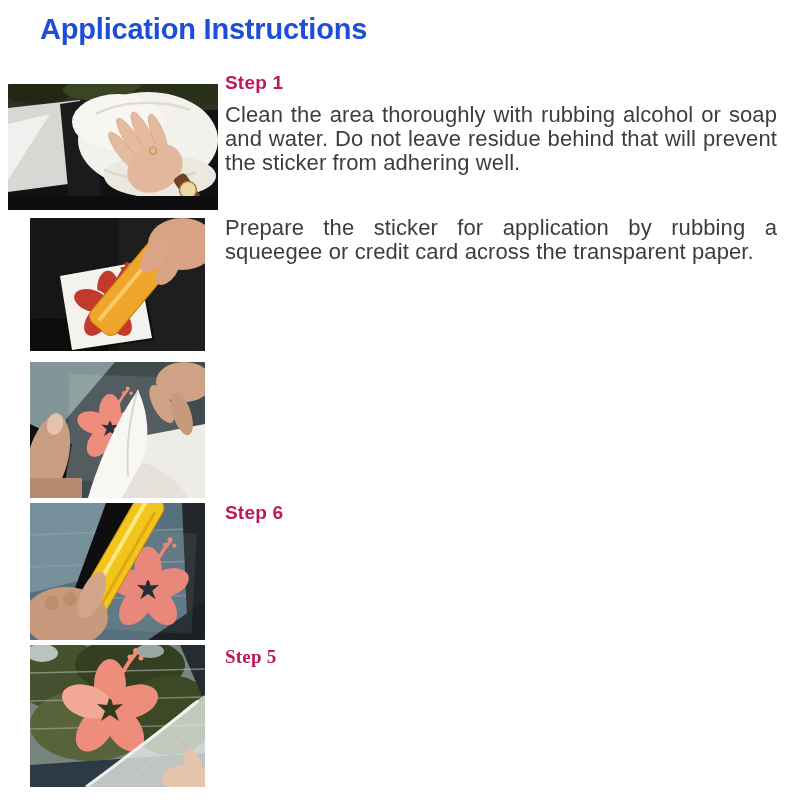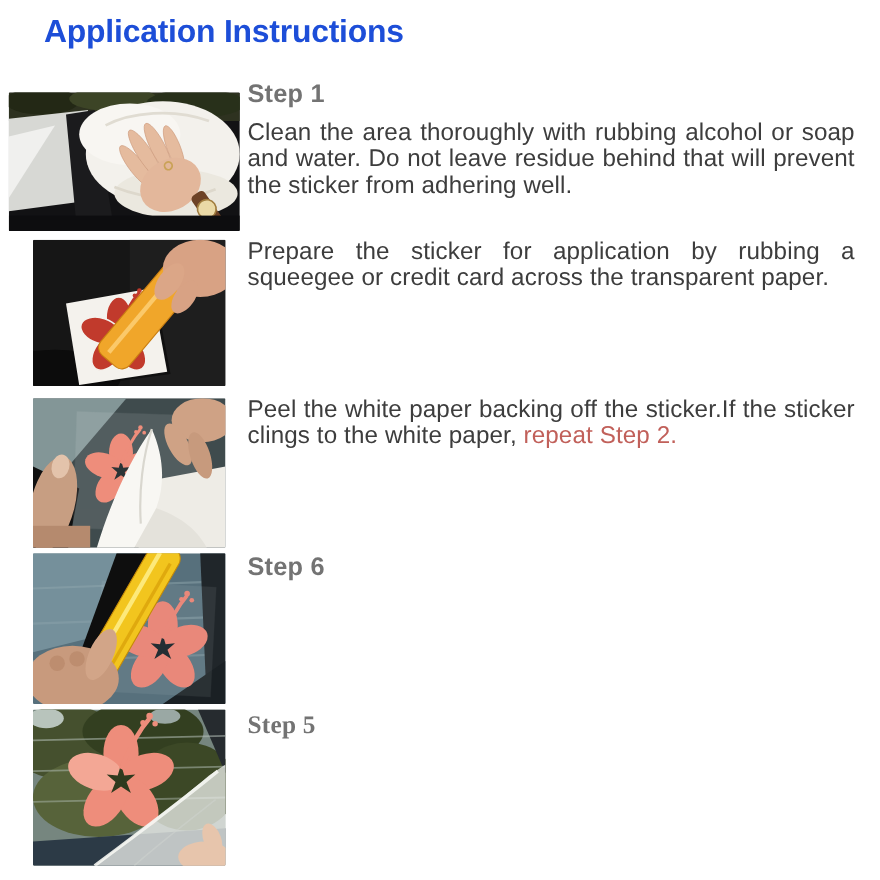--- a/index.html
+++ b/index.html
@@ -5,21 +5,21 @@
   html,body{margin:0;padding:0;}
   body{
     width:800px;height:800px;background:#ffffff;position:relative;overflow:hidden;
     font-family:"Liberation Sans", sans-serif;
   }
   .abs{position:absolute;}
   .page-title{
     font-size:29px;font-weight:700;color:#1d4ed8;letter-spacing:-0.2px;margin:0;
   }
   .step-title{
-    font-size:23px;font-weight:700;color:#737373;margin:0 0 9px 0;letter-spacing:0.2px;
+    font-size:19px;font-weight:700;color:#be185d;margin:0 0 9px 0;letter-spacing:0.2px;
   }
   .step-body{
     font-size:22px;line-height:24px;color:#3d3d3d;margin:0;
     text-align:justify;letter-spacing:0.1px;
   }
   .red{color:#c1605a;}
   .photo{display:block;border-radius:1px;}
 </style>
 </head>
 <body>
@@ -128,21 +128,20 @@
   <ellipse cx="18" cy="96" rx="20" ry="44" fill="#c79e82" transform="rotate(14 18 96)"></ellipse>
   <ellipse cx="25" cy="62" rx="8" ry="11" fill="#e3c3ab" transform="rotate(14 25 62)"></ellipse>
   <rect x="0" y="116" width="52" height="20" fill="#b58a6e"></rect>
 
   <ellipse cx="154" cy="20" rx="28" ry="20" fill="#cfa285"></ellipse>
   <ellipse cx="132" cy="42" rx="9" ry="21" fill="#cfa285" transform="rotate(-28 132 42)"></ellipse>
   <ellipse cx="152" cy="52" rx="9" ry="22" fill="#c79a7d" transform="rotate(-18 152 52)"></ellipse>
 </svg>
 
 <div class="abs" style="left:225px;top:360px;width:552px;">
-  <p class="step-body"><span>Peel the white paper backing off the sticker.If the sticker clings to the white paper, </span><span class="red">repeat Step 2.</span></p>
 </div>
 
 <svg class="photo abs" style="left:30px;top:503px;" width="175" height="137" viewBox="0 0 175 137" role="img">
   <rect width="175" height="137" fill="#57707c"></rect>
   <polygon points="0,0 95,0 60,75 0,90" fill="#7d98a2" opacity="0.8"></polygon>
   <line x1="0" y1="32" x2="160" y2="26" stroke="#8fa6ad" stroke-width="2" opacity="0.5"></line>
   <line x1="0" y1="64" x2="165" y2="58" stroke="#8fa6ad" stroke-width="2" opacity="0.45"></line>
   <line x1="0" y1="98" x2="170" y2="92" stroke="#8fa6ad" stroke-width="2" opacity="0.4"></line>
   <polygon points="152,0 175,0 175,137 158,137" fill="#20262a"></polygon>
   <polygon points="118,137 175,98 175,137" fill="#1a2024"></polygon>

